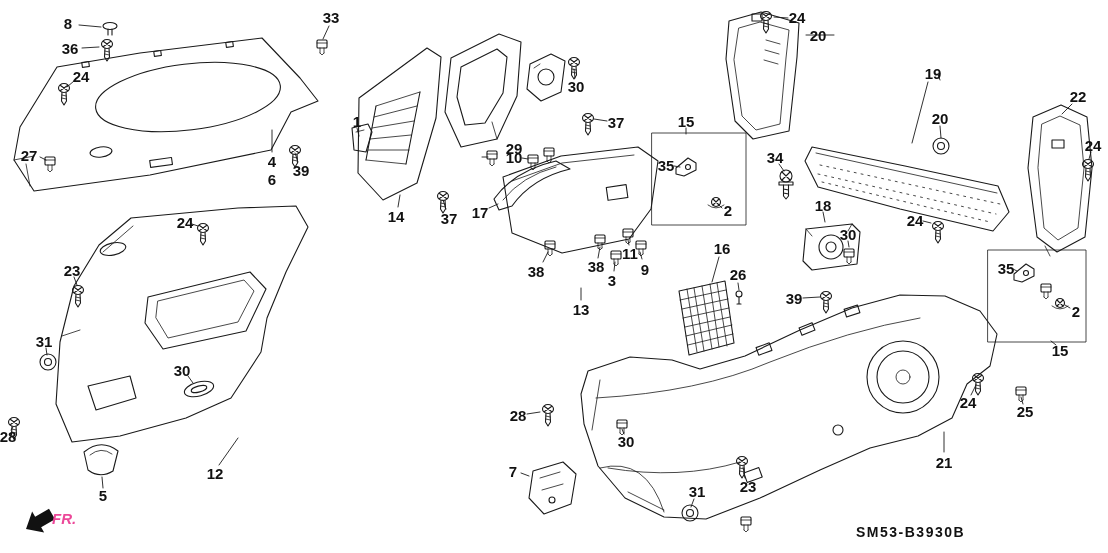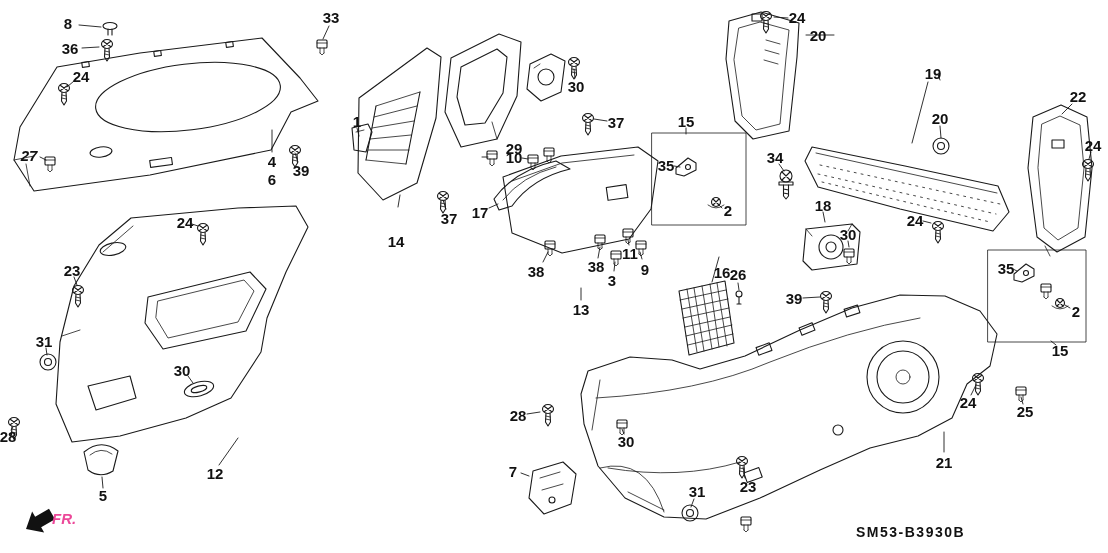--- a/index.html
+++ b/index.html
@@ -295,44 +295,44 @@
         <line x1="46" y1="348" x2="47" y2="355"></line>
         <line x1="188" y1="376" x2="193" y2="383"></line>
         <line x1="192" y1="224" x2="198" y2="226"></line>
       </g>
   </svg>
 
   <div id="callout-layer">
       <div class="callout" style="left: 68px; top: 23px;">8</div>
       <div class="callout" style="left: 70px; top: 48px;">36</div>
       <div class="callout" style="left: 81px; top: 76px;">24</div>
-      <div class="callout" style="left: 29px; top: 155px; font-style: italic;">27</div>
+      <div class="callout" style="left: 29px; top: 155px;">27</div>
       <div class="callout" style="left: 331px; top: 17px;">33</div>
       <div class="callout" style="left: 272px; top: 161px;">4</div>
       <div class="callout" style="left: 272px; top: 179px;">6</div>
       <div class="callout" style="left: 301px; top: 170px;">39</div>
       <div class="callout" style="left: 357px; top: 121px;">1</div>
-      <div class="callout" style="left: 396px; top: 216px; margin-top: 25px;">14</div>
+      <div class="callout" style="left: 396px; top: 216px;">14</div>
       <div class="callout" style="left: 449px; top: 218px;">37</div>
       <div class="callout" style="left: 474px; top: 157px; margin-left: 40px;">10</div>
       <div class="callout" style="left: 514px; top: 148px;">29</div>
       <div class="callout" style="left: 576px; top: 86px;">30</div>
       <div class="callout" style="left: 616px; top: 122px;">37</div>
       <div class="callout" style="left: 480px; top: 212px;">17</div>
       <div class="callout" style="left: 536px; top: 271px;">38</div>
       <div class="callout" style="left: 596px; top: 266px;">38</div>
       <div class="callout" style="left: 612px; top: 280px;">3</div>
       <div class="callout" style="left: 630px; top: 253px;">11</div>
       <div class="callout" style="left: 645px; top: 269px;">9</div>
       <div class="callout" style="left: 581px; top: 309px;">13</div>
       <div class="callout" style="left: 686px; top: 121px;">15</div>
       <div class="callout" style="left: 666px; top: 165px;">35</div>
       <div class="callout" style="left: 728px; top: 210px;">2</div>
       <div class="callout" style="left: 775px; top: 157px;">34</div>
-      <div class="callout" style="left: 722px; top: 248px; margin-top: 24px;">16</div>
+      <div class="callout" style="left: 722px; top: 248px;">16</div>
       <div class="callout" style="left: 738px; top: 274px;">26</div>
       <div class="callout" style="left: 818px; top: 35px;">20</div>
       <div class="callout" style="left: 797px; top: 17px;">24</div>
       <div class="callout" style="left: 933px; top: 73px;">19</div>
       <div class="callout" style="left: 940px; top: 118px;">20</div>
       <div class="callout" style="left: 1078px; top: 96px;">22</div>
       <div class="callout" style="left: 1093px; top: 145px;">24</div>
       <div class="callout" style="left: 823px; top: 205px;">18</div>
       <div class="callout" style="left: 848px; top: 234px;">30</div>
       <div class="callout" style="left: 915px; top: 220px;">24</div>

